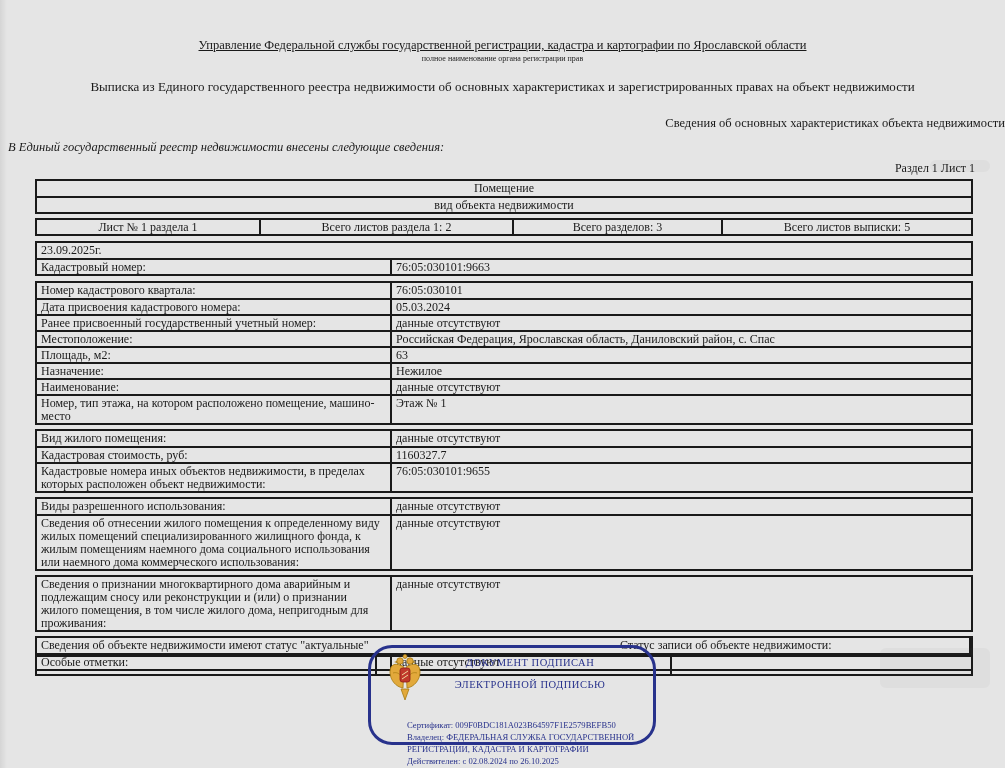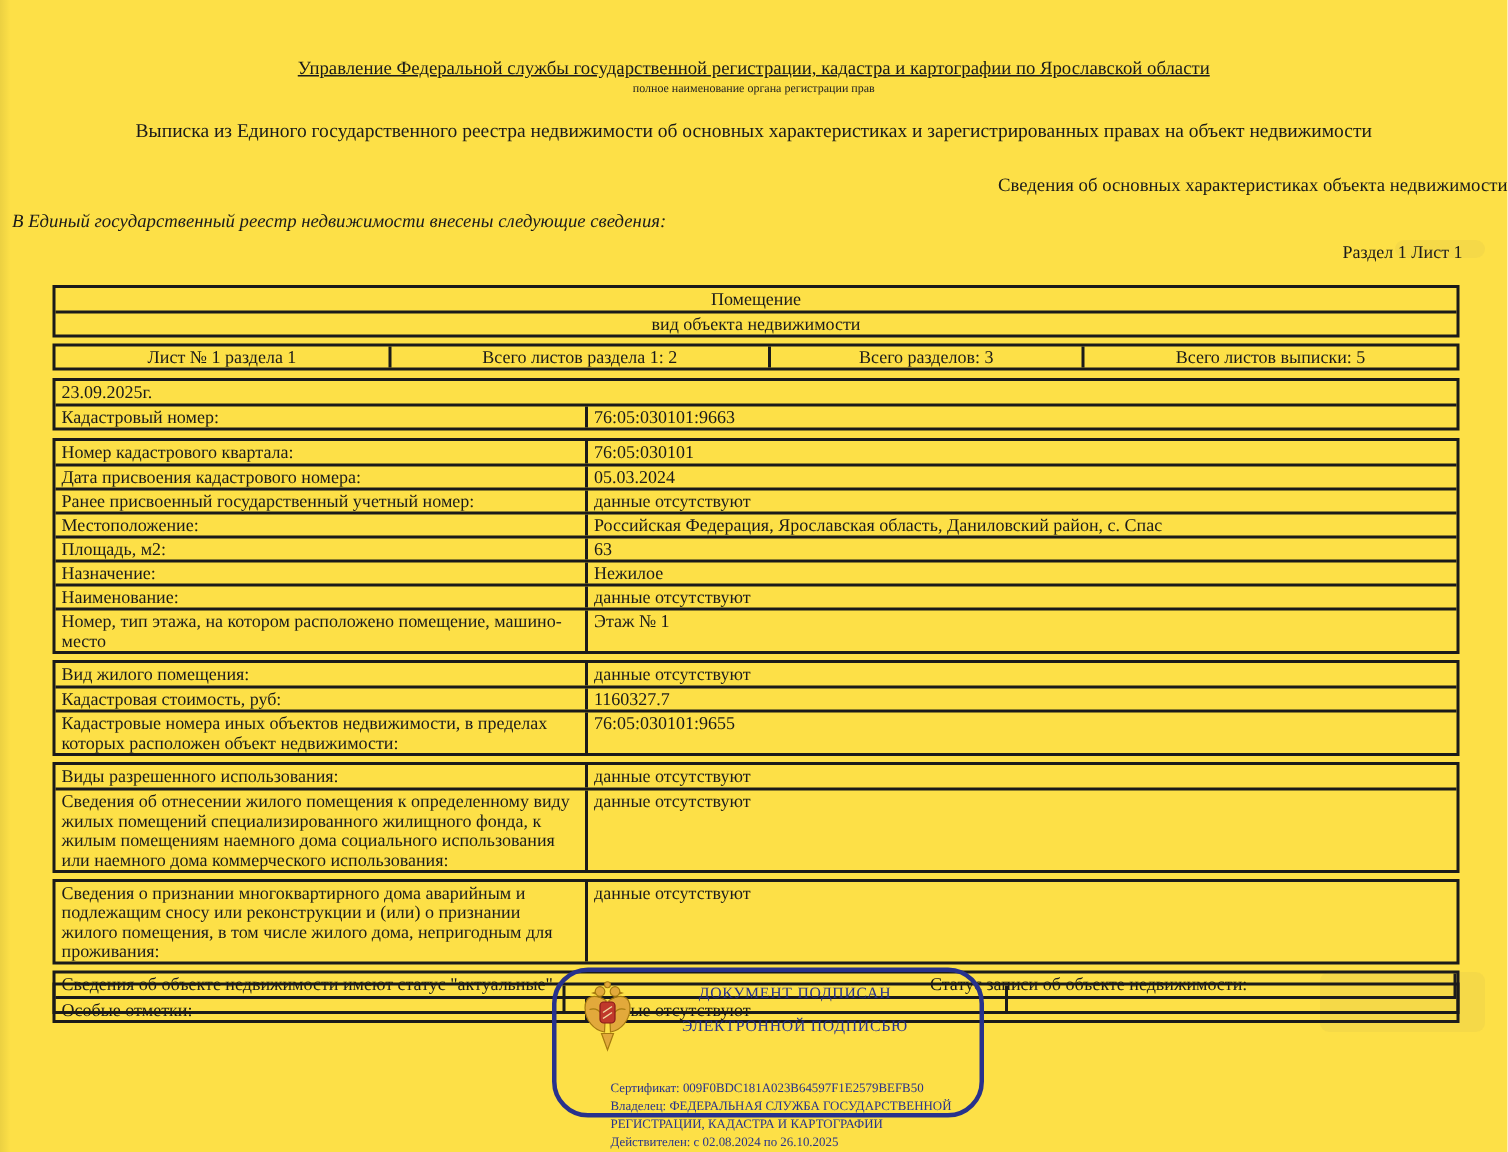--- a/index.html
+++ b/index.html
@@ -1,41 +1,41 @@
 <!DOCTYPE html>
 <html><head>
 <meta charset="utf-8">
 <style>
   * { box-sizing: border-box; margin: 0; padding: 0; }
   html, body { background: #ffffff; }
   .page {
     position: relative;
     width: 1005px;
     height: 768px;
-    background: #fde047;
+    background: #e5e5e5;
     font-family: "Liberation Serif", serif;
     color: #1a1a1a;
     overflow: hidden;
   }
   .scan-edge {
     position: absolute; left: 0; top: 0; width: 7px; height: 768px;
     background: linear-gradient(to right, rgba(0,0,0,0.07), rgba(0,0,0,0));
   }
   .noise { position: absolute; background: rgba(90,90,90,0.05); border-radius: 6px; }
   .n1 { left: 880px; top: 648px; width: 110px; height: 40px; }
   .n2 { left: 930px; top: 160px; width: 60px; height: 12px; }
 
   
   .authority { padding-top: 38px; text-align: center; font-size: 12.5px; line-height: 14px; }
   .authority span { text-decoration: underline; }
   .authority-note { text-align: center; font-size: 8px; line-height: 9px; margin-top: 2px; color: #222; }
   .doc-title { text-align: center; font-size: 13px; line-height: 15px; margin-top: 16px; padding: 0 40px; }
   .section-title { text-align: right; font-size: 12.5px; margin-top: 22px; }
   .intro { font-size: 12.5px; margin-top: 9px; margin-left: 8px; font-style: italic; }
-  .sheet-label { text-align: right; font-size: 12px; margin-top: 6px; margin-right: 30px; margin-bottom: 14px; }
+  .sheet-label { text-align: right; font-size: 12px; margin-top: 6px; margin-right: 30px; margin-bottom: 3px; }
 
   
   .tw { margin-left: 35px; width: 938px; }
   .t { border: 2px solid #1a1a1a; }
   .gap4 { height: 4px; } .gap5 { height: 5px; }
   .trow { display: flex; border-top: 2px solid #1a1a1a; min-height: 15px; }
   .trow:first-child { border-top: 0; }
   .cell { padding: 0 4px; font-size: 12px; line-height: 13px; padding-top: 1px; }
   .lab { flex: 0 0 355px; border-right: 2px solid #1a1a1a; }
   .val { flex: 1; }

